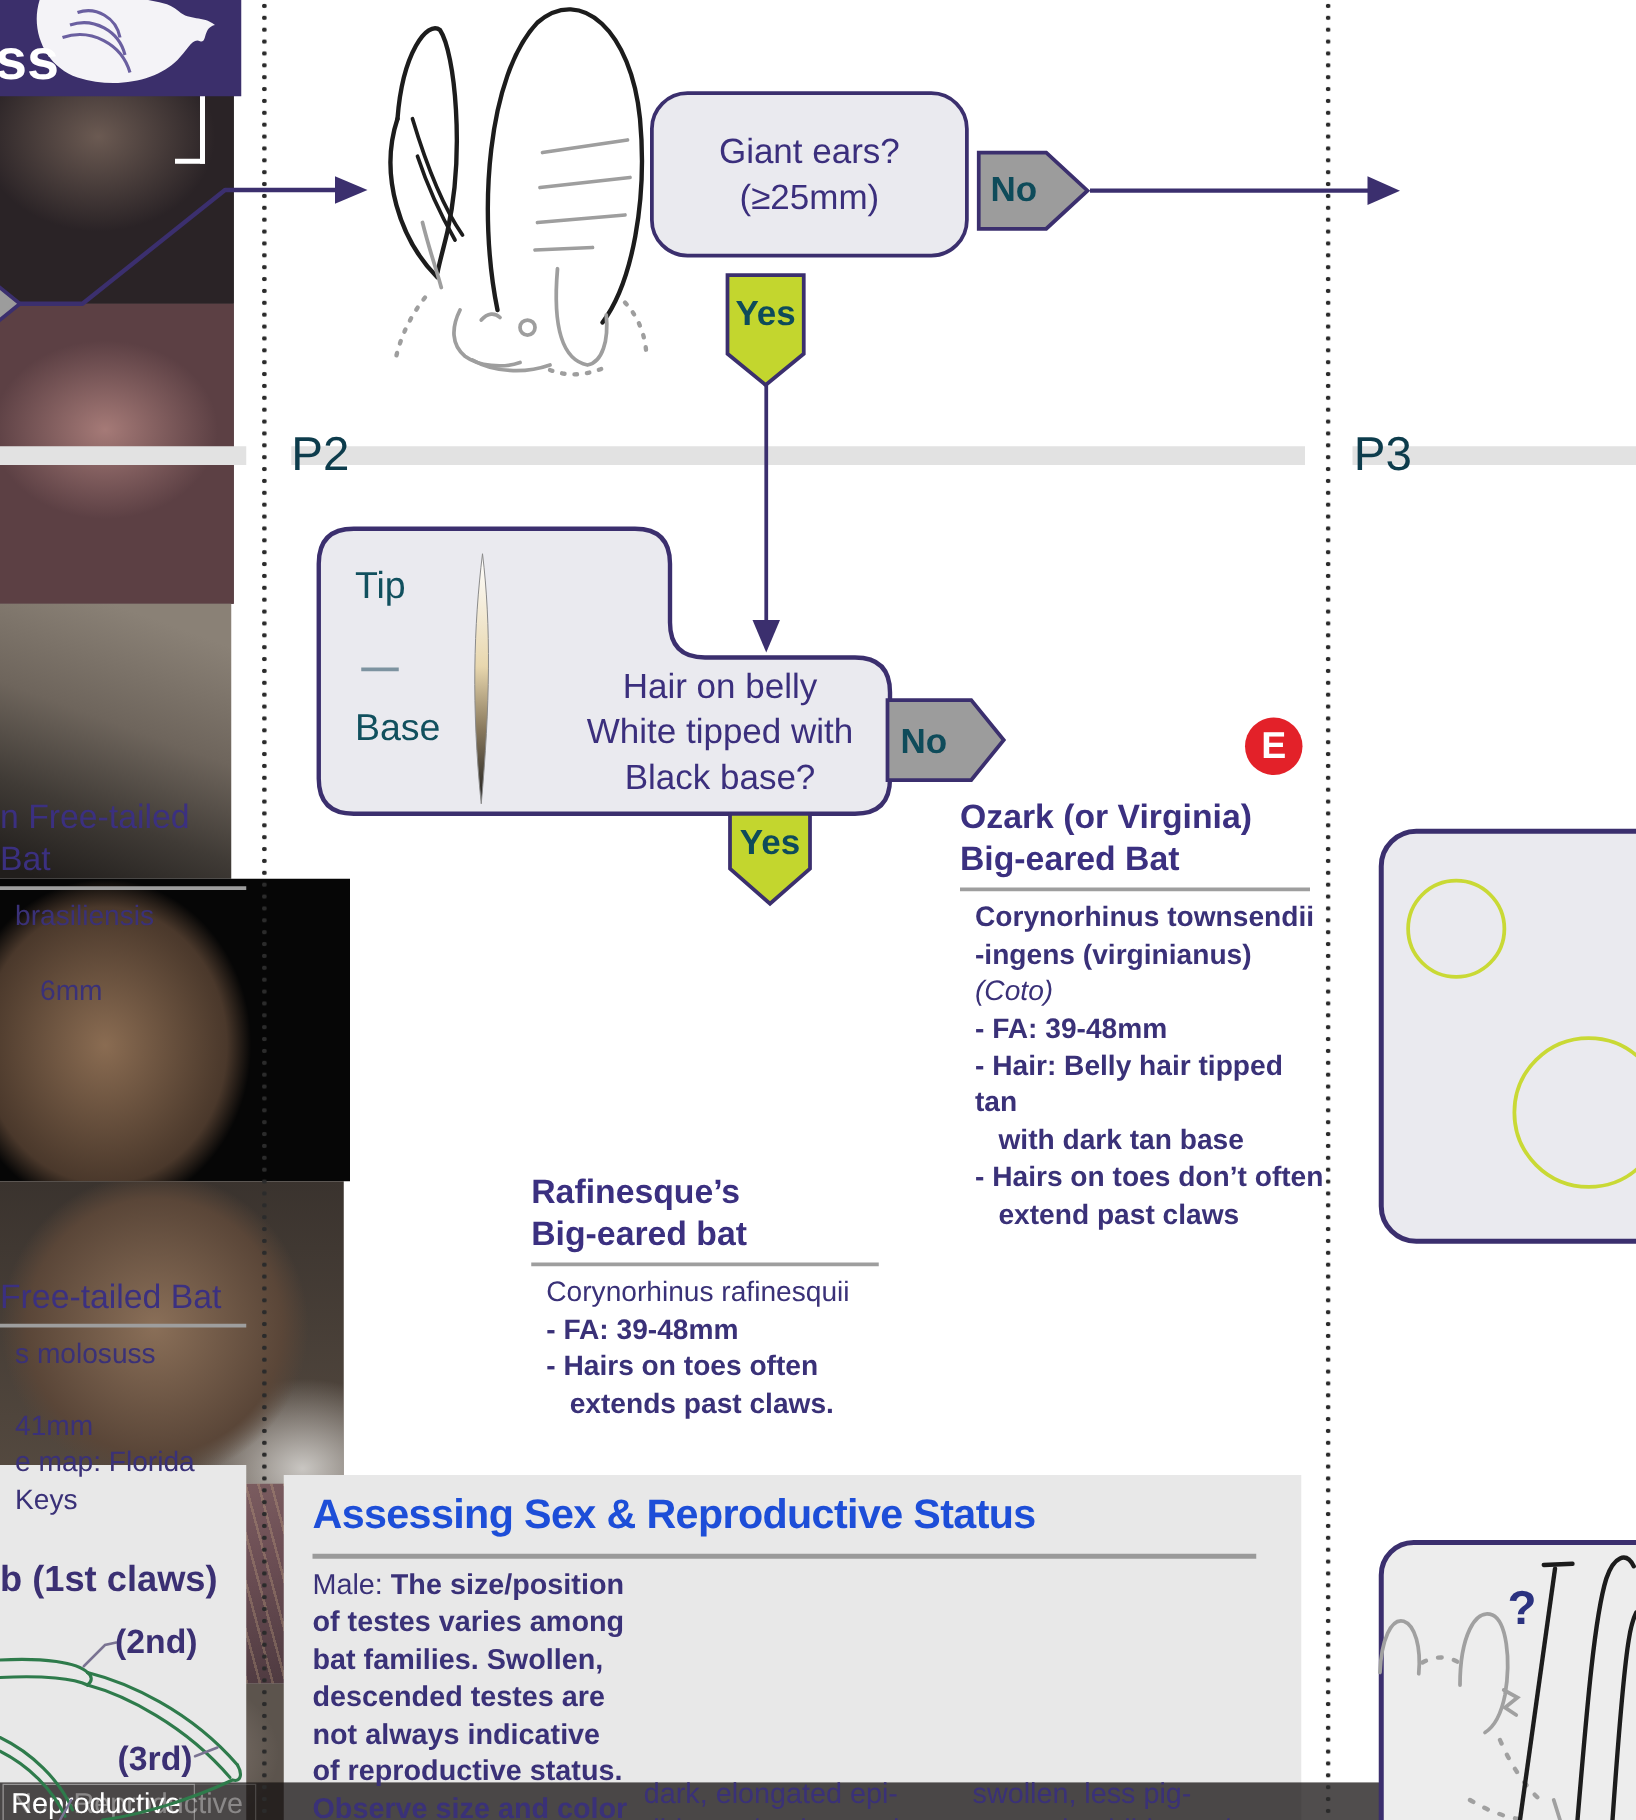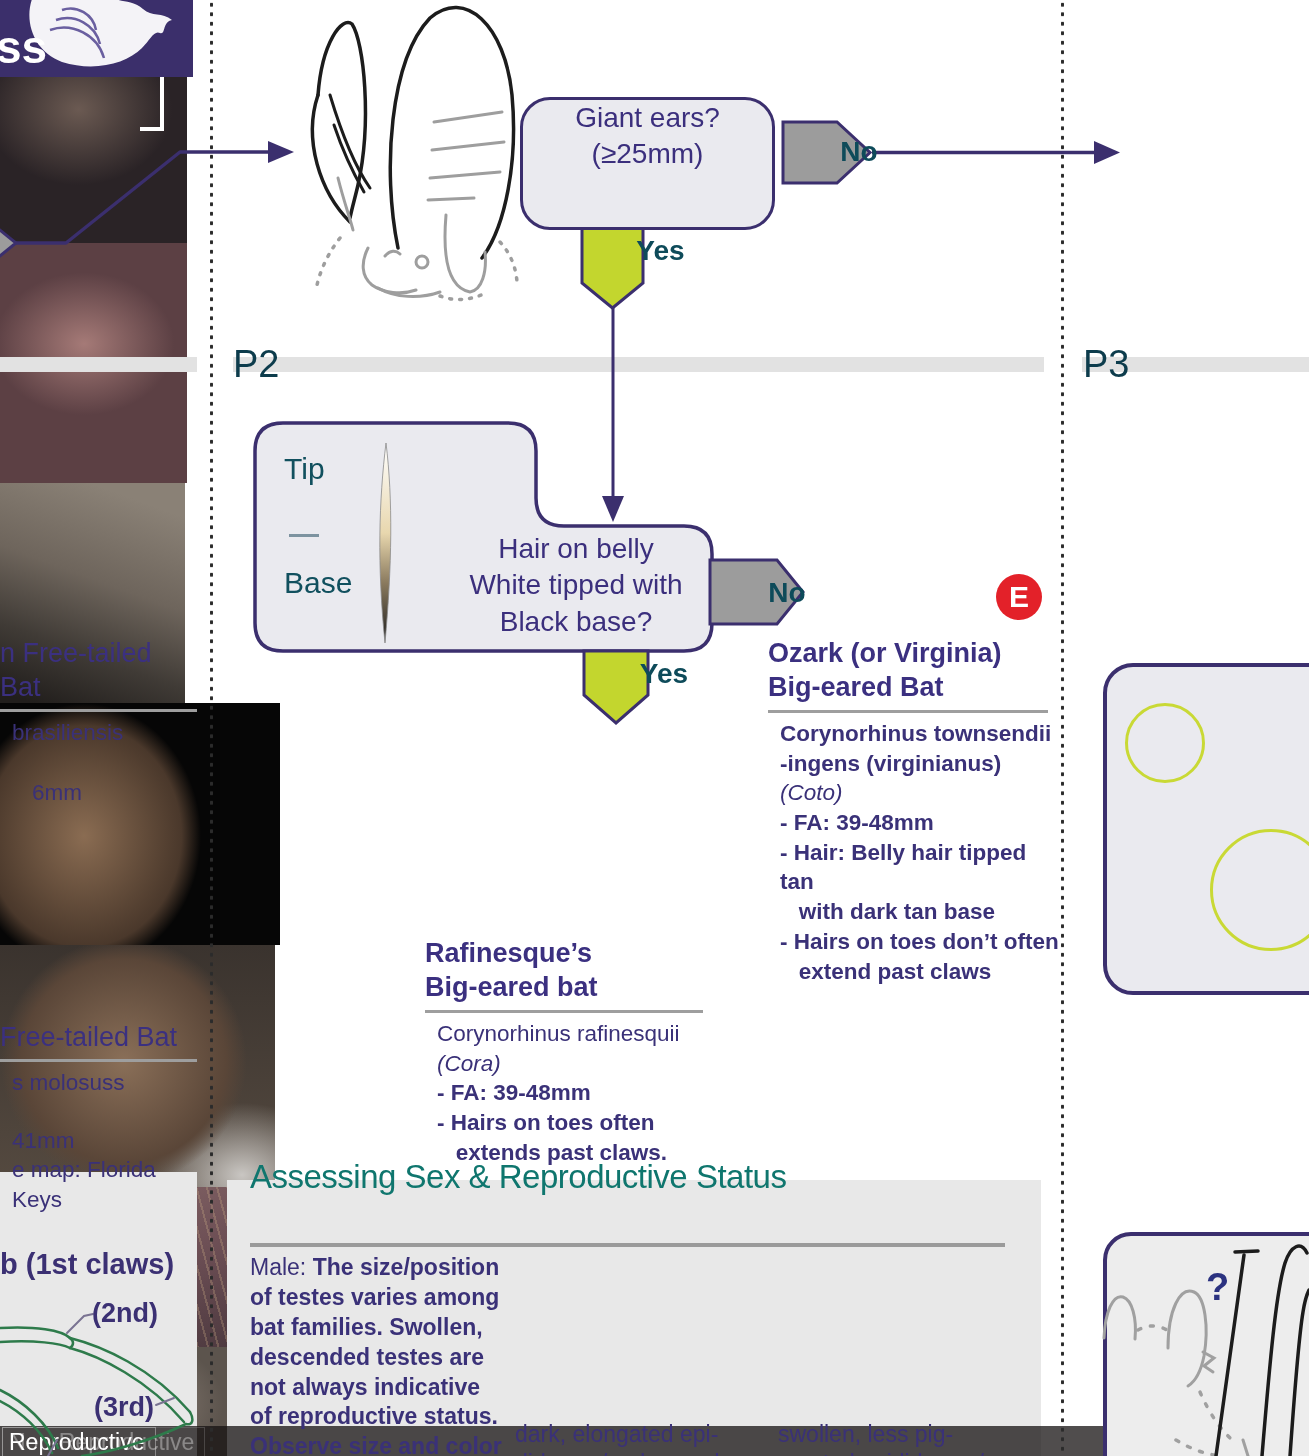--- a/index.html
+++ b/index.html
@@ -2,21 +2,21 @@
 <html><head>
 <meta charset="utf-8">
 <style>
   html,body{margin:0;padding:0;background:#fff;}
   #stage{position:relative;width:1309px;height:1456px;background:#ffffff;overflow:hidden;
          font-family:"Liberation Sans",sans-serif;}
   .abs{position:absolute;}
   .pre{white-space:pre-wrap;font-weight:bold;}
   .ctr{text-align:center;}
   .flow-q{font-size:28px;line-height:1.3;color:#3b2f7d;}
-  .tagtxt{font-size:28px;font-weight:700;color:#0e4b5a;padding-left:48px;}
+  .tagtxt{font-size:28px;font-weight:700;color:#0e4b5a;}
   .ptag{font-size:38px;color:#0d3c4c;margin-top:40px;}
   .sp-head{font-size:27px;line-height:1.26;color:#3b3080;}
   .sp-rule{height:3px;background:#9e9e9e;}
   .sp-body{font-size:22.5px;line-height:1.32;color:#3a3178;padding-left:12px;}
   .ital{font-style:italic;}
   .graybar{background:#e2e2e2;height:15px;}
   .secbg{background:#e8e8e8;}
   .dotline{width:5px;background-image:radial-gradient(circle,#2b2b2b 1.7px,transparent 2px);
            background-size:5px 9.5px;background-repeat:repeat-y;}
   .plabelbar{position:absolute;left:0;right:0;bottom:0;height:30px;background:rgba(22,18,18,.50);}
@@ -148,21 +148,21 @@
       <path d="M 1200 1392 Q 1212 1420 1230 1438" stroke="#a0a0a0" stroke-width="3.5" stroke-dasharray="3 10"></path>
       <path d="M 1176 1440 Q 1196 1452 1214 1455" stroke="#a0a0a0" stroke-width="3.5" stroke-dasharray="3 10"></path>
       <path d="M 1243 1440 L 1248 1456" stroke="#a0a0a0" stroke-width="3"></path>
       <path d="M 1244 1255 L 1216 1456" stroke="#1c1c1c" stroke-width="3.5"></path>
       <path d="M 1235 1252 L 1258 1251" stroke="#1c1c1c" stroke-width="3.5"></path>
       <path d="M 1262 1456 C 1270 1360 1276 1292 1285 1263 C 1291 1245 1301 1241 1307 1253" stroke="#1c1c1c" stroke-width="3.5"></path>
       <path d="M 1290 1456 C 1294 1400 1298 1342 1303 1312 C 1305 1299 1308 1292 1309 1290" stroke="#1c1c1c" stroke-width="3.5"></path>
     </g>
   </svg>
 
-  <div class="abs bigbox" style="left:520px;top:97px;width:249px;height:127px;display:flex;align-items:flex-start;justify-content:center;">
+  <div class="abs bigbox" style="left:520px;top:73px;width:249px;height:127px;display:flex;align-items:center;justify-content:center;">
     <div class="flow-q ctr" style="white-space:pre-line;">Giant ears?
 (≥25mm)</div>
   </div>
 
   <div class="abs tagtxt ctr" style="left:783px;top:136px;width:56px;">No</div>
   <div class="abs tagtxt ctr" style="left:582px;top:235px;width:61px;">Yes</div>
   <div class="abs tagtxt ctr" style="left:710px;top:577px;width:58px;">No</div>
   <div class="abs tagtxt ctr" style="left:584px;top:658px;width:64px;">Yes</div>
   <div class="abs" style="left:284px;top:452px;font-size:30px;color:#11505e;">Tip</div>
   <div class="abs" style="left:289px;top:534px;width:30px;height:3px;background:#7d93a0;"></div>
@@ -189,21 +189,20 @@
   </div>
   <div class="abs" style="left:996px;top:574px;width:46px;height:46px;border-radius:50%;background:#e32129;display:flex;align-items:center;justify-content:center;">
     <span style="color:#fff;font-weight:700;font-size:30px;">E</span>
   </div>
 
   <div class="abs" style="left:425px;top:936px;width:290px;">
     <div class="sp-head pre">Rafinesque’s
 Big-eared bat</div>
     <div class="sp-rule" style="width:278px;margin:6px 0 6px 0;"></div>
     <div class="sp-body">Corynorhinus rafinesquii</div>
-    <div class="sp-body ital">(Cora)</div>
     <div class="sp-body pre">- FA: 39-48mm
 - Hairs on toes often
    extends past claws.</div>
   </div>
 
   <div class="abs" style="left:0;top:636px;width:197px;">
     <div class="sp-head">n Free-tailed Bat</div>
     <div class="sp-rule" style="width:197px;margin:5px 0 6px 0;"></div>
     <div class="sp-body">brasiliensis</div>
     <div class="sp-body" style="margin-top:30px;margin-left:20px;">6mm</div>
@@ -213,21 +212,21 @@
     <div class="sp-rule" style="width:197px;margin:5px 0 6px 0;"></div>
     <div class="sp-body">s molosuss</div>
     <div class="sp-body" style="margin-top:28px;">41mm</div>
     <div class="sp-body">e map: Florida Keys</div>
   </div>
 
   <div class="abs winglbl" style="left:0;top:1248px;font-size:29px;">b (1st claws)</div>
   <div class="abs winglbl" style="left:92px;top:1298px;font-size:27px;">(2nd)</div>
   <div class="abs winglbl" style="left:94px;top:1392px;font-size:27px;">(3rd)</div>
 
-  <div class="abs" style="left:250px;top:1158px;font-size:33px;font-weight:400;color:#0f766e;letter-spacing:-0.5px;">Assessing Sex &amp; Reproductive Status</div>
+  <div class="abs" style="left:250px;top:1192px;font-size:33px;font-weight:700;color:#1d4ed8;letter-spacing:-0.5px;">Assessing Sex &amp; Reproductive Status</div>
   <div class="abs" style="left:250px;top:1243px;width:755px;height:3.5px;background:#9a9a9a;"></div>
   <div class="abs" style="left:250px;top:1253px;width:268px;font-size:23px;line-height:1.30;color:#3a3178;">
     <span style="font-weight:400;">Male:</span><span class="pre"> The size/position
 of testes varies among
 bat families. Swollen,
 descended testes are
 not always indicative
 of reproductive status.
 Observe size and color
 of epididymus instead</span>

